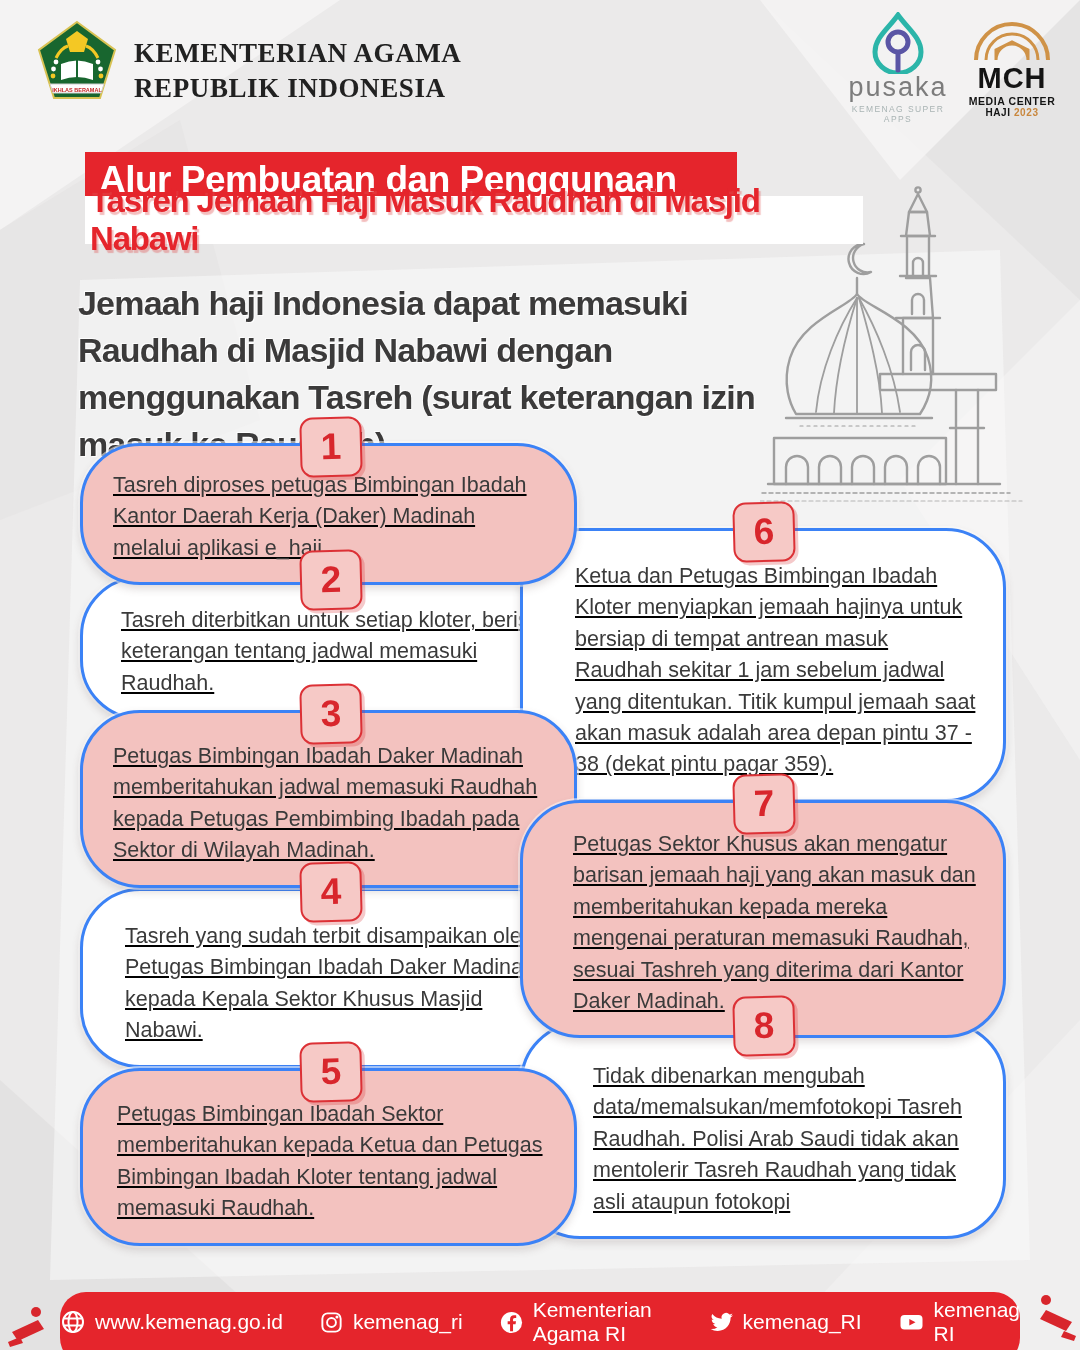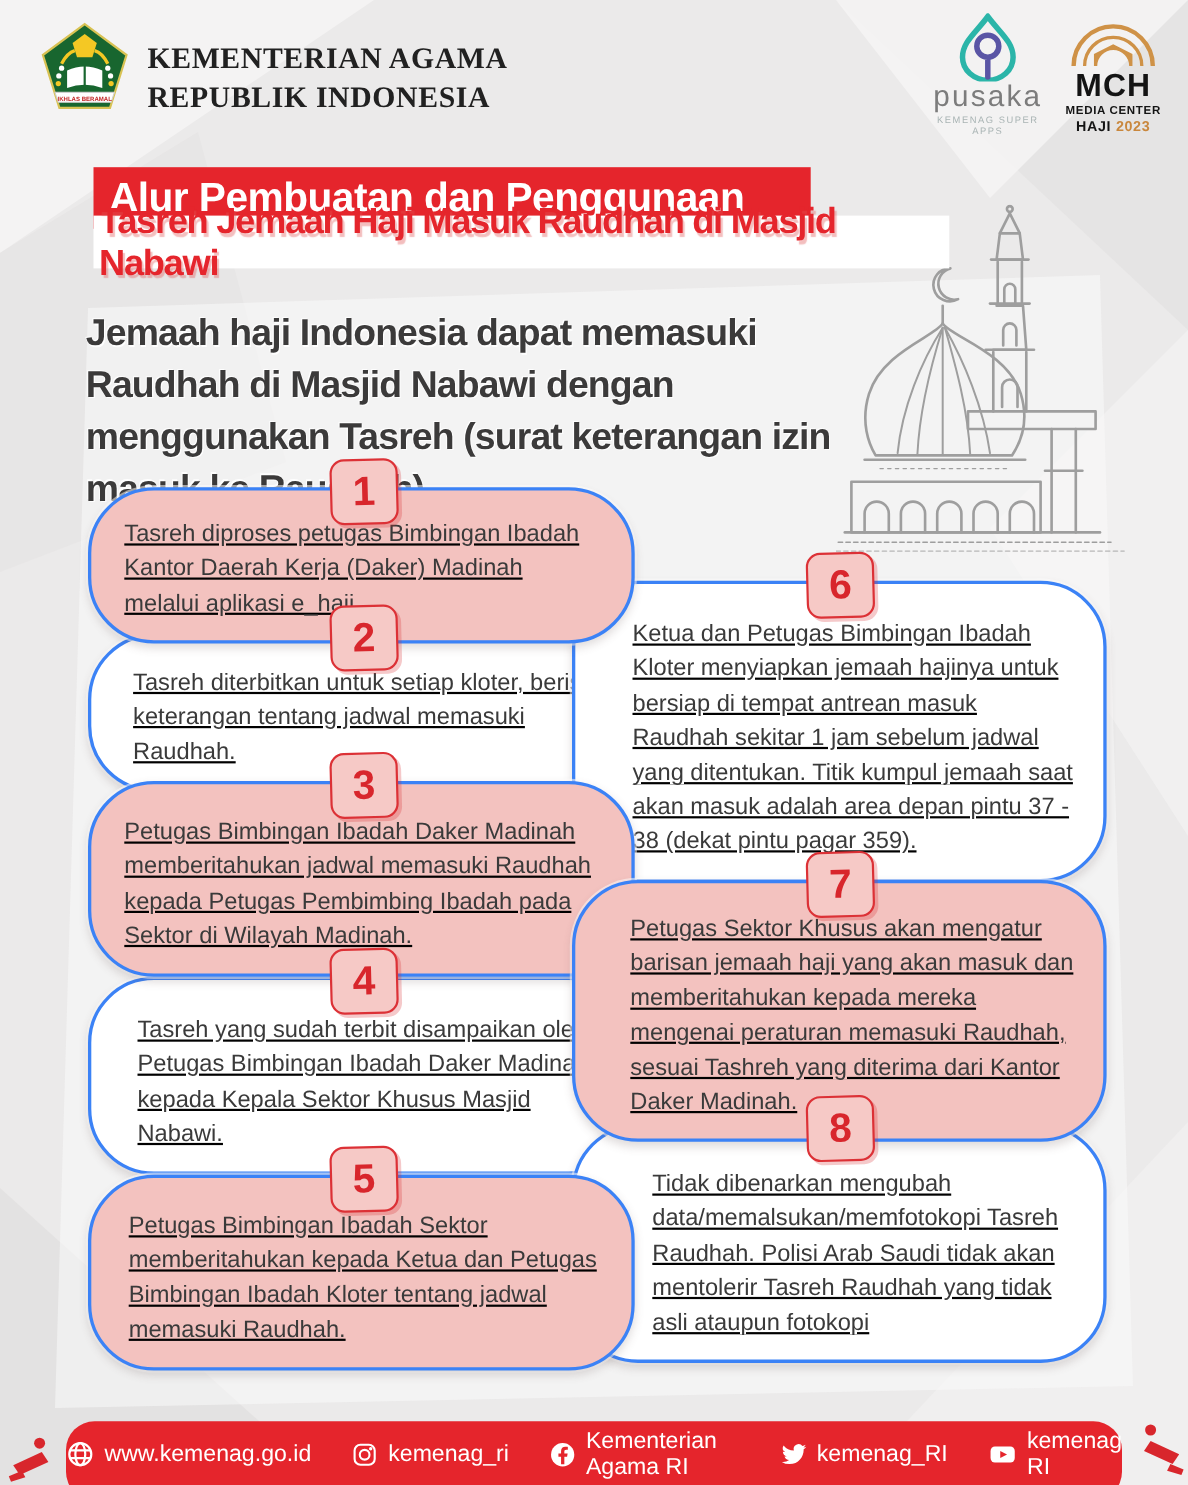--- a/index.html
+++ b/index.html
@@ -11,21 +11,21 @@
   .kemenag-logo{position:absolute;left:36px;top:20px;z-index:2;}
   .ministry-name{position:absolute;left:134px;top:36px;z-index:2;
     font-family:"Liberation Serif",serif;font-weight:700;font-size:27px;line-height:1.28;
     letter-spacing:.6px;color:#212121;}
   .pusaka{position:absolute;left:838px;top:12px;width:120px;text-align:center;z-index:2;}
   .pusaka-name{font-size:27px;color:#7c7c7c;letter-spacing:2px;margin-top:-2px;}
   .pusaka-tag{font-size:8.5px;color:#a9b4b4;letter-spacing:1.4px;margin-top:1px;}
   .mch{position:absolute;left:962px;top:16px;width:100px;text-align:center;z-index:2;}
   .mch-abbr{font-size:29px;font-weight:700;color:#141414;letter-spacing:1px;line-height:1;margin-top:2px;}
   .mch-line1{font-size:10.5px;font-weight:700;color:#141414;letter-spacing:.6px;margin-top:2px;}
-  .mch-line2{font-size:13px;font-weight:700;color:#141414;letter-spacing:.6px;}
+  .mch-line2{font-size:10px;font-weight:700;color:#141414;letter-spacing:.6px;}
   .mch-year{color:#c9873d;}
 
   
   .banner-red{position:absolute;left:85px;top:152px;width:652px;height:56px;background:#e5252c;
     display:flex;align-items:center;padding-left:14px;box-sizing:border-box;z-index:2;
     font-size:37px;font-weight:700;color:#ffffff;letter-spacing:-.5px;}
   .banner-white{position:absolute;left:85px;top:196px;width:778px;height:48px;background:#ffffff;
     display:flex;align-items:center;padding-left:5px;box-sizing:border-box;z-index:2;
     font-size:33px;font-weight:700;color:#e5252c;letter-spacing:-1.2px;
     text-shadow:2px 3px 1px rgba(223,84,84,.38);}

